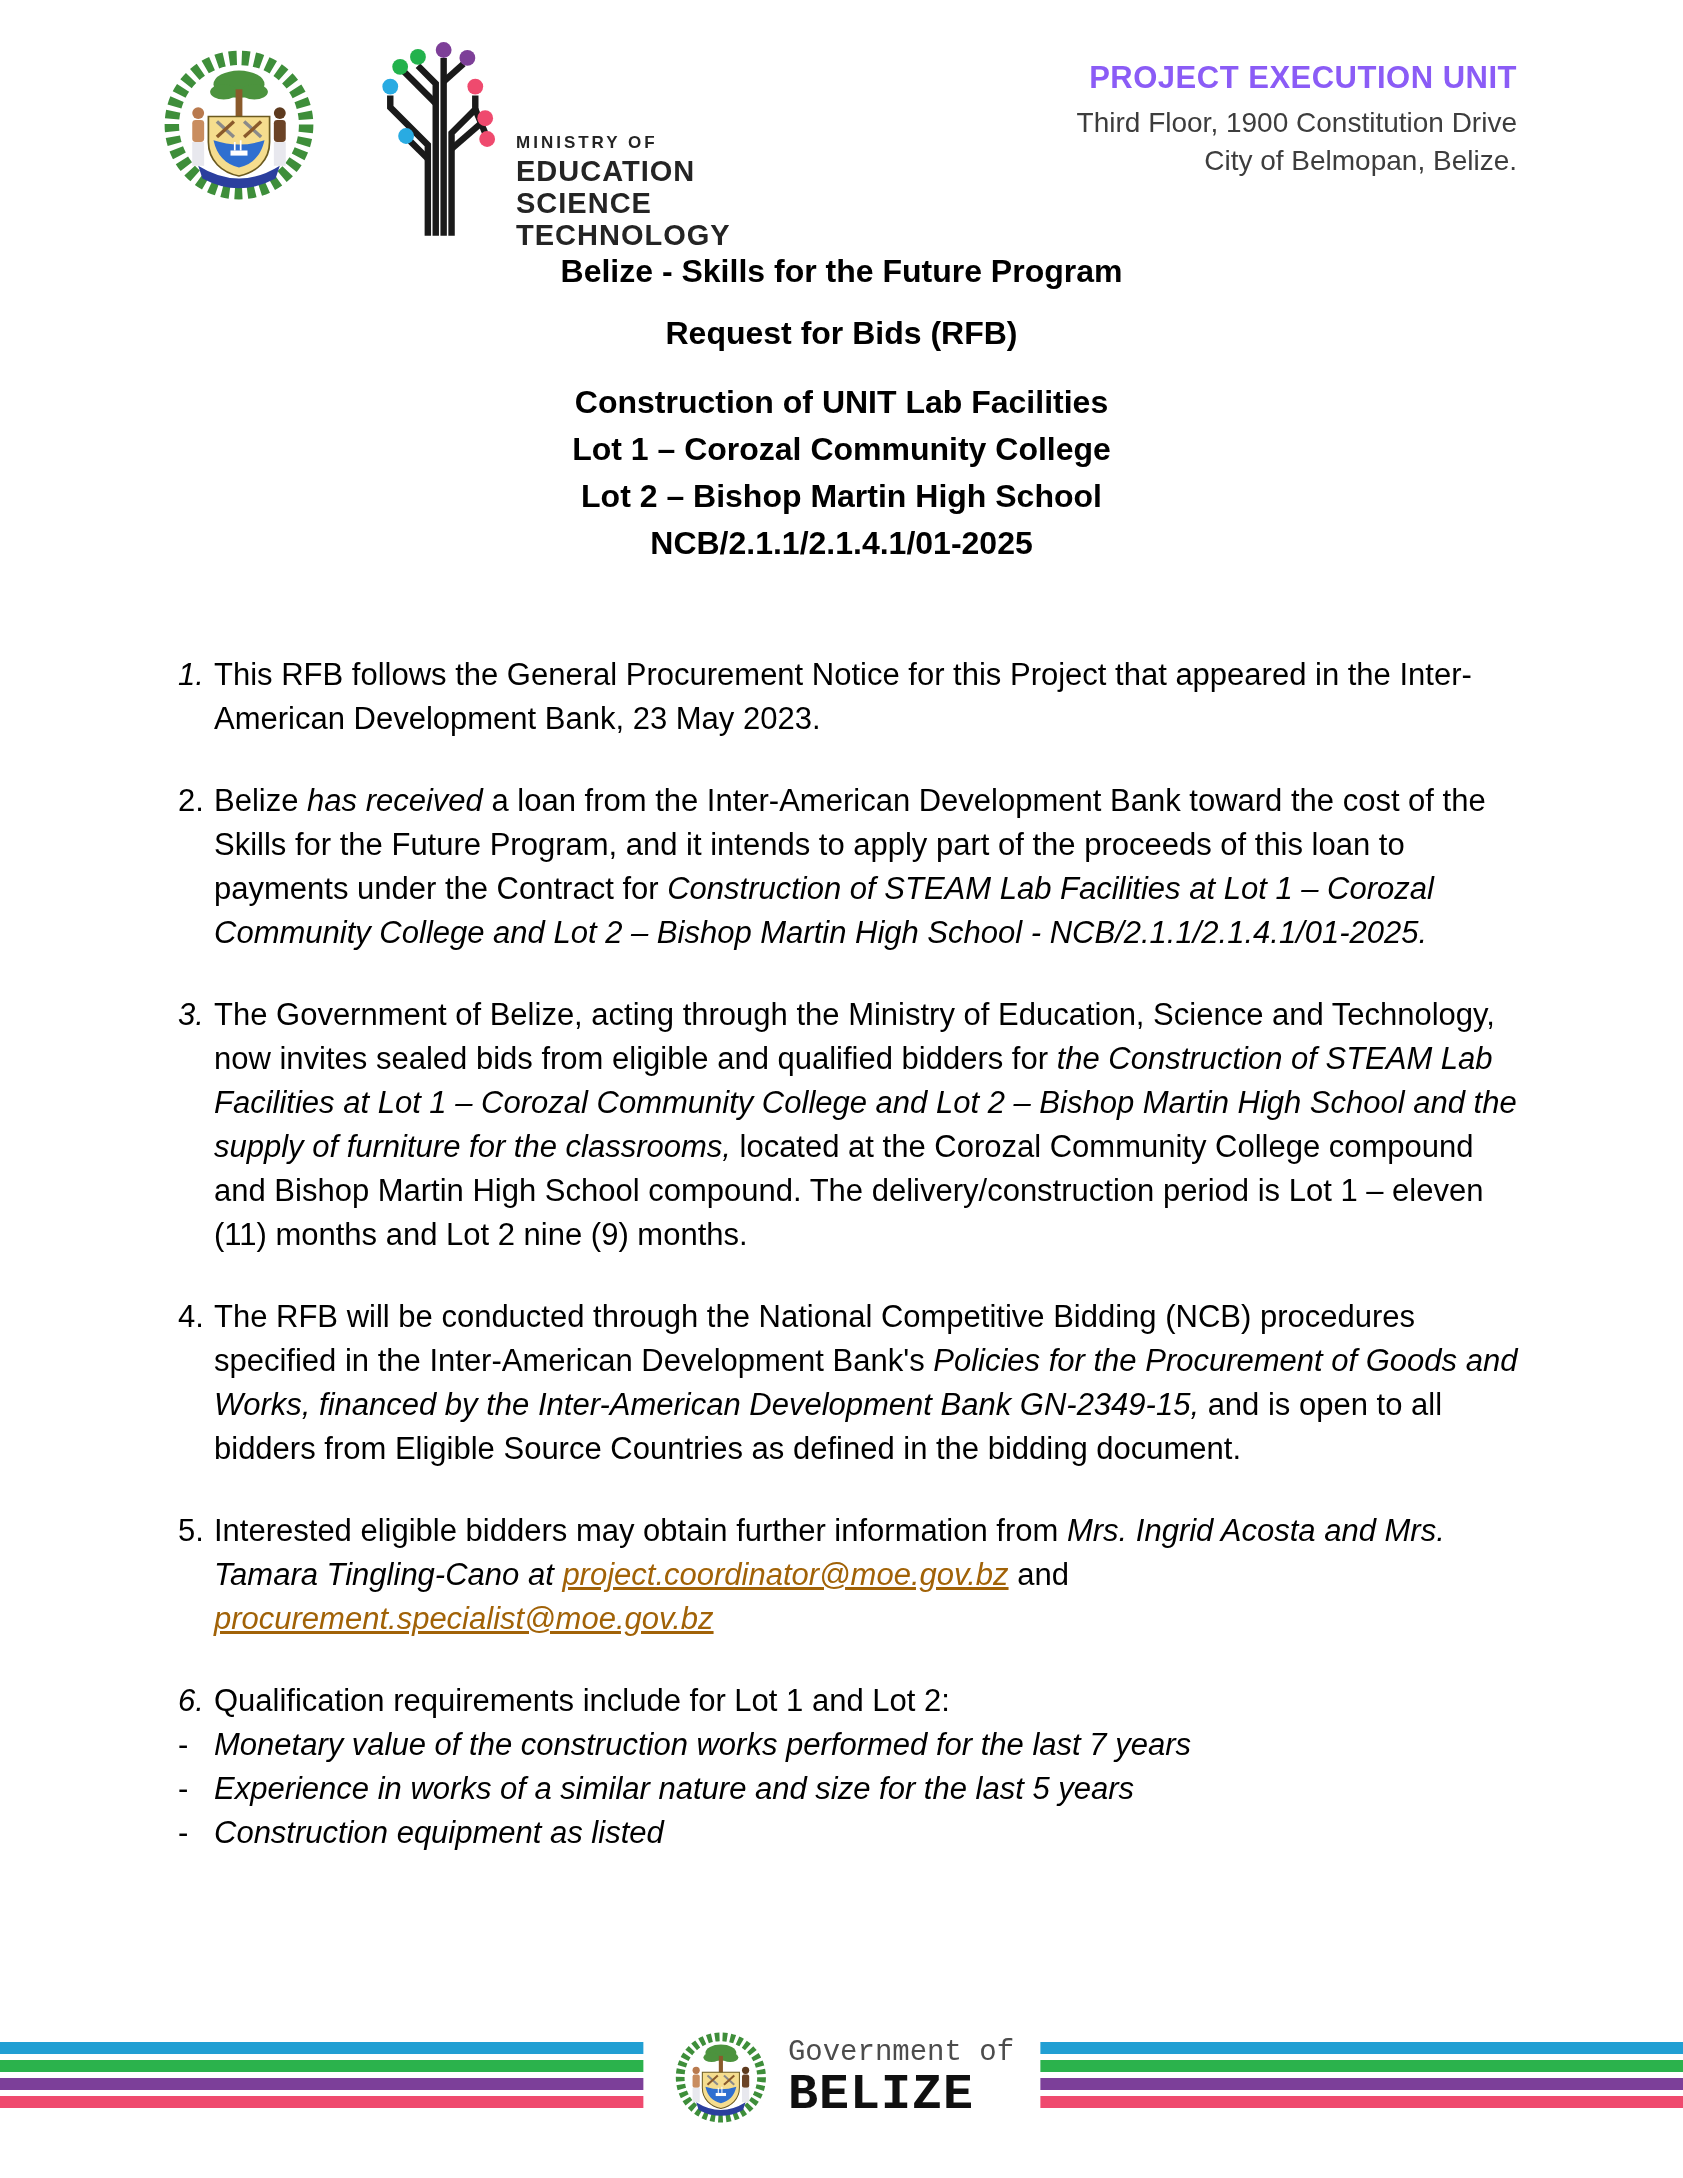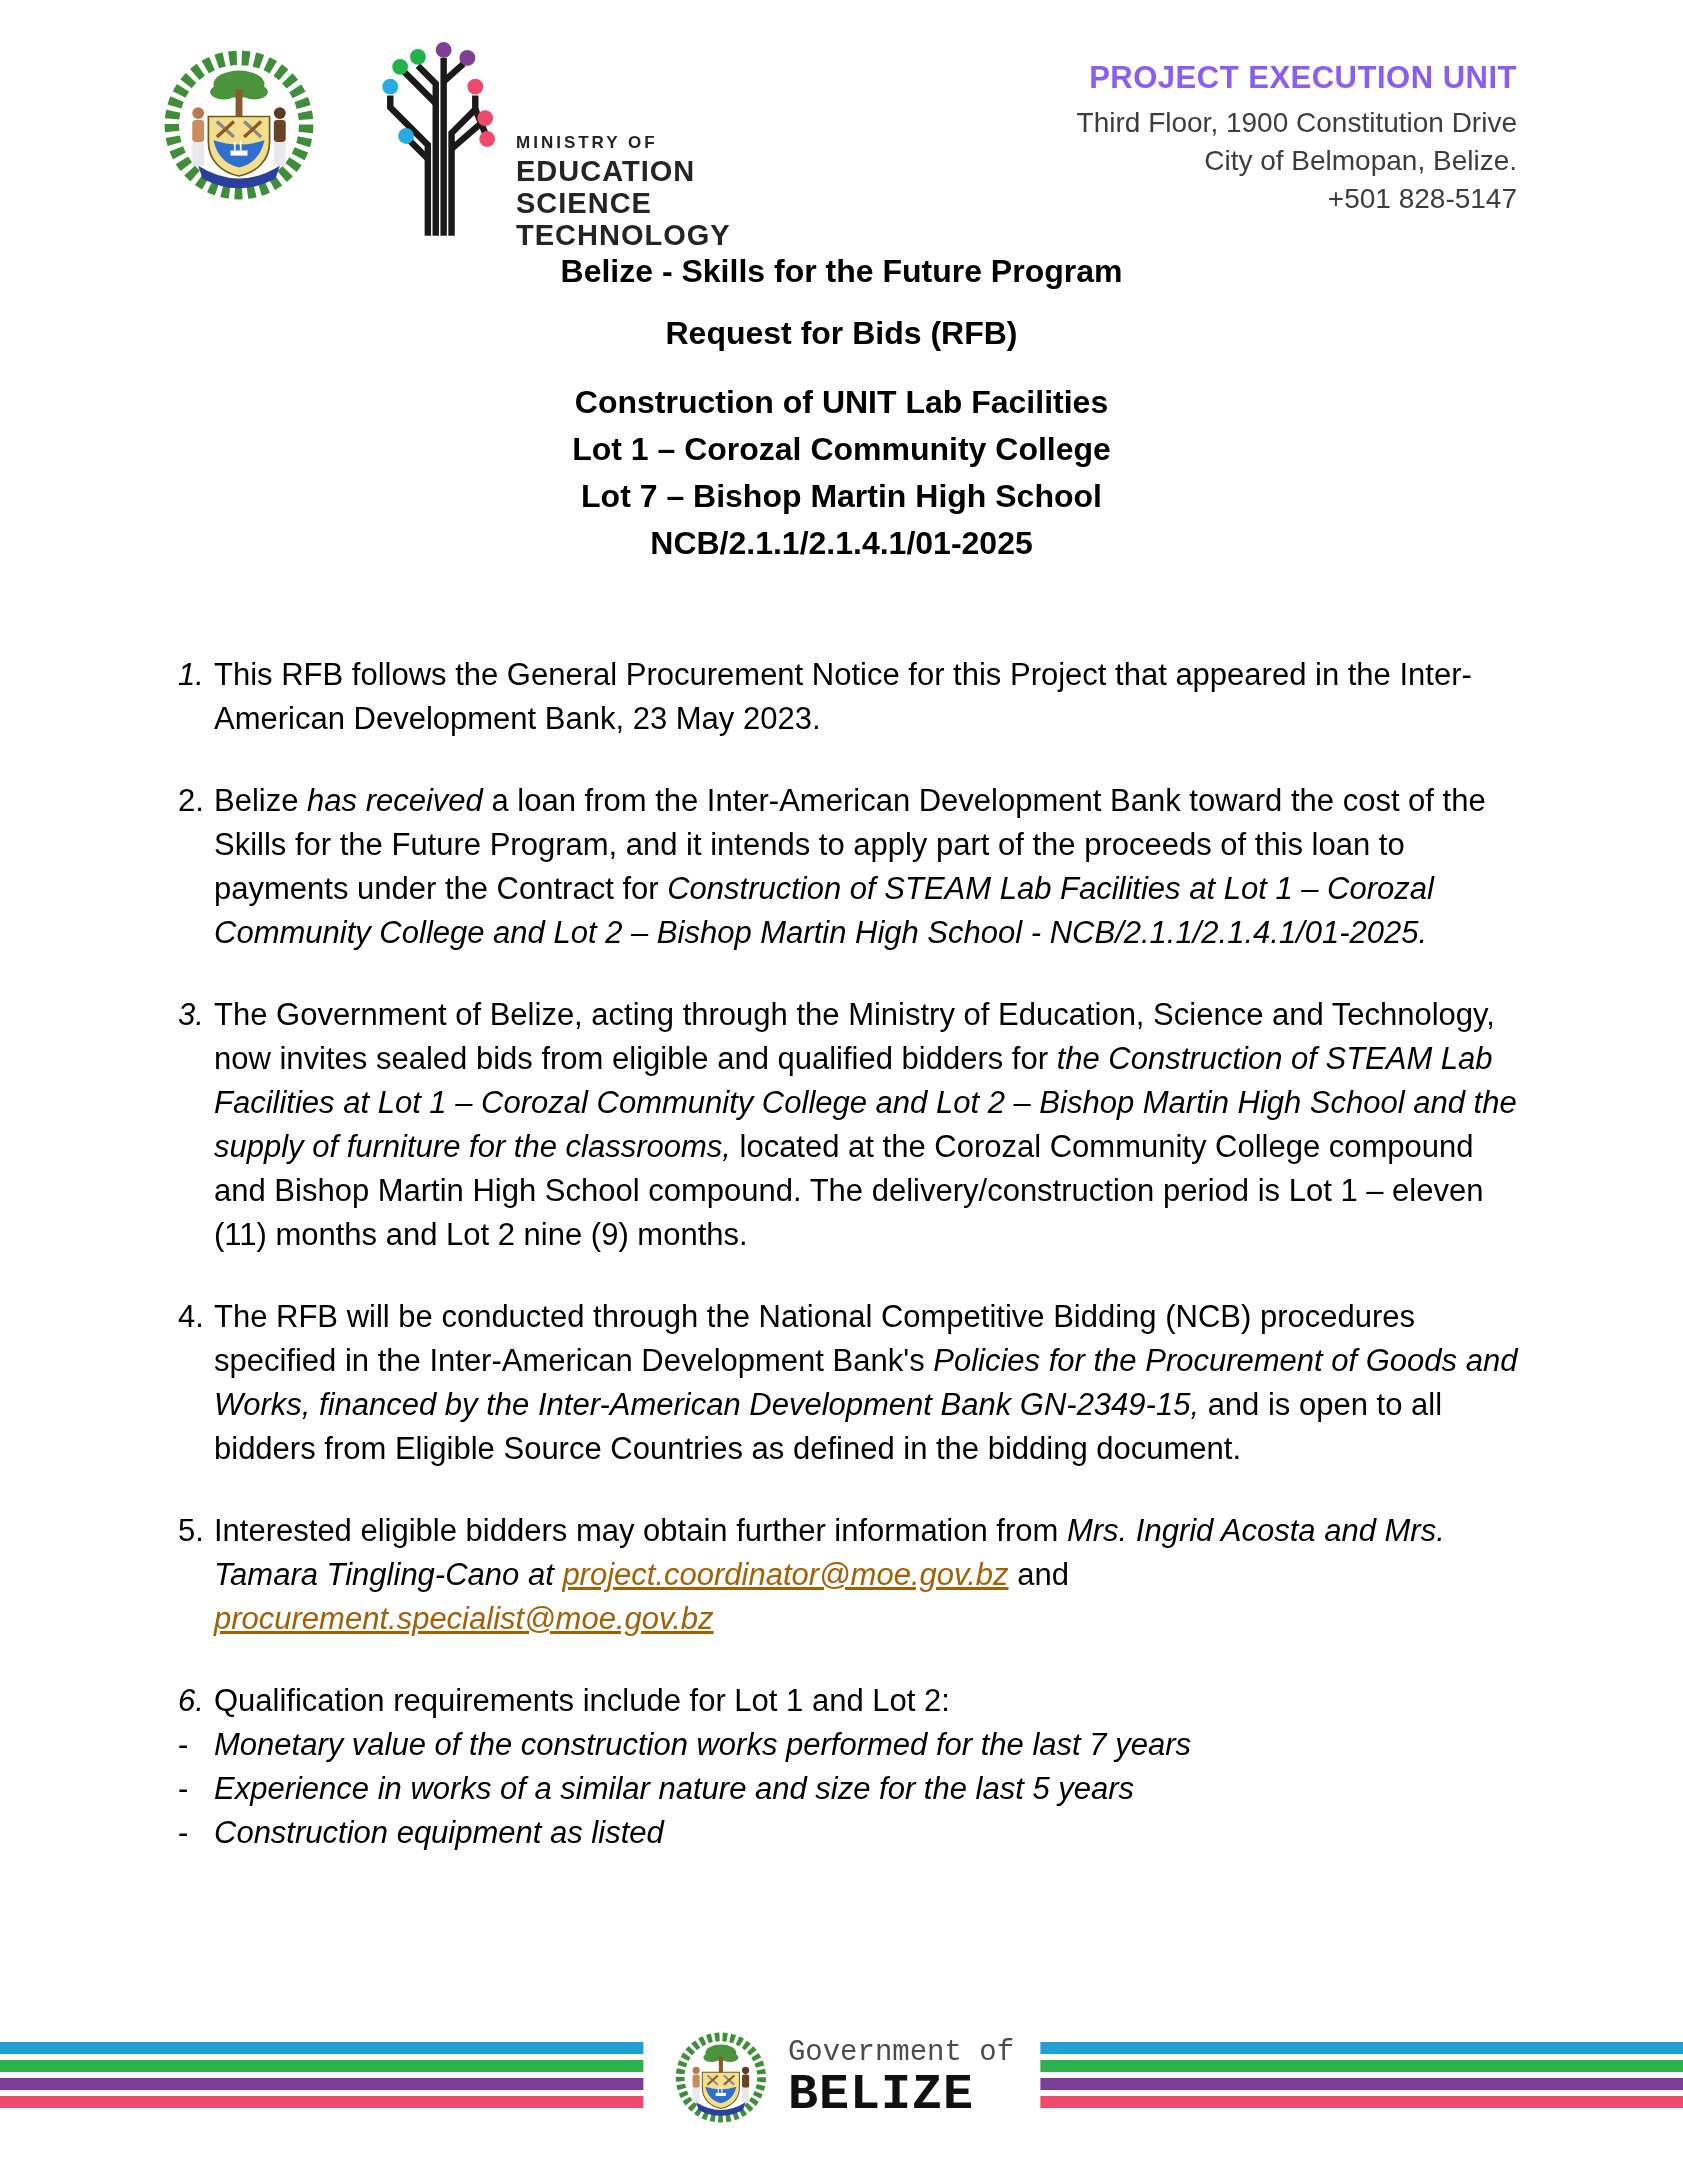--- a/index.html
+++ b/index.html
@@ -117,32 +117,31 @@
       <div class="mlogo-big">SCIENCE</div>
       <div class="mlogo-big">TECHNOLOGY</div>
     </div>
   </div>
 
   <div class="peu">
     <div class="peu-title">PROJECT EXECUTION UNIT</div>
     <div class="peu-addr">
       <div>Third Floor, 1900 Constitution Drive</div>
       <div>City of Belmopan, Belize.</div>
-      <div>+501 828-5147</div>
     </div>
   </div>
 </div>
 
 <div class="titles">
   <div class="t-line">Belize - Skills for the Future Program</div>
   <div class="t-line">Request for Bids (RFB)</div>
   <div class="t-group">
     <div class="t-line">Construction of UNIT Lab Facilities</div>
     <div class="t-line">Lot 1 – Corozal Community College</div>
-    <div class="t-line">Lot 7 – Bishop Martin High School</div>
+    <div class="t-line">Lot 2 – Bishop Martin High School</div>
     <div class="t-line">NCB/2.1.1/2.1.4.1/01-2025</div>
   </div>
 </div>
 
 <div class="content">
 
   <div class="para">
     <span class="num it">1.</span>
     <div class="ptext">
       <span>This RFB follows the General Procurement Notice for this Project that appeared in the Inter-American Development Bank, 23 May 2023.</span>

